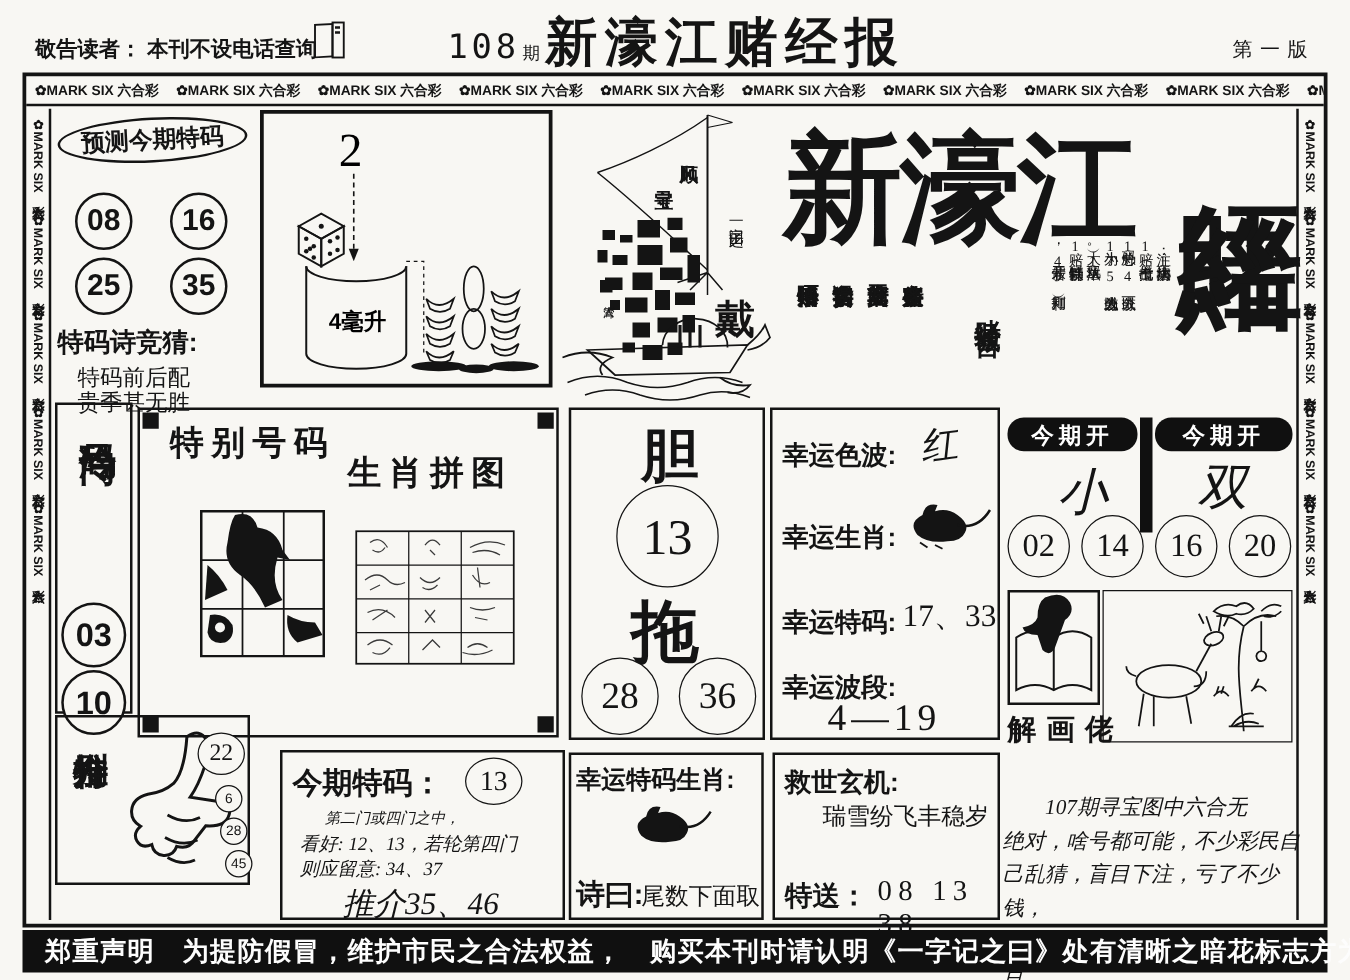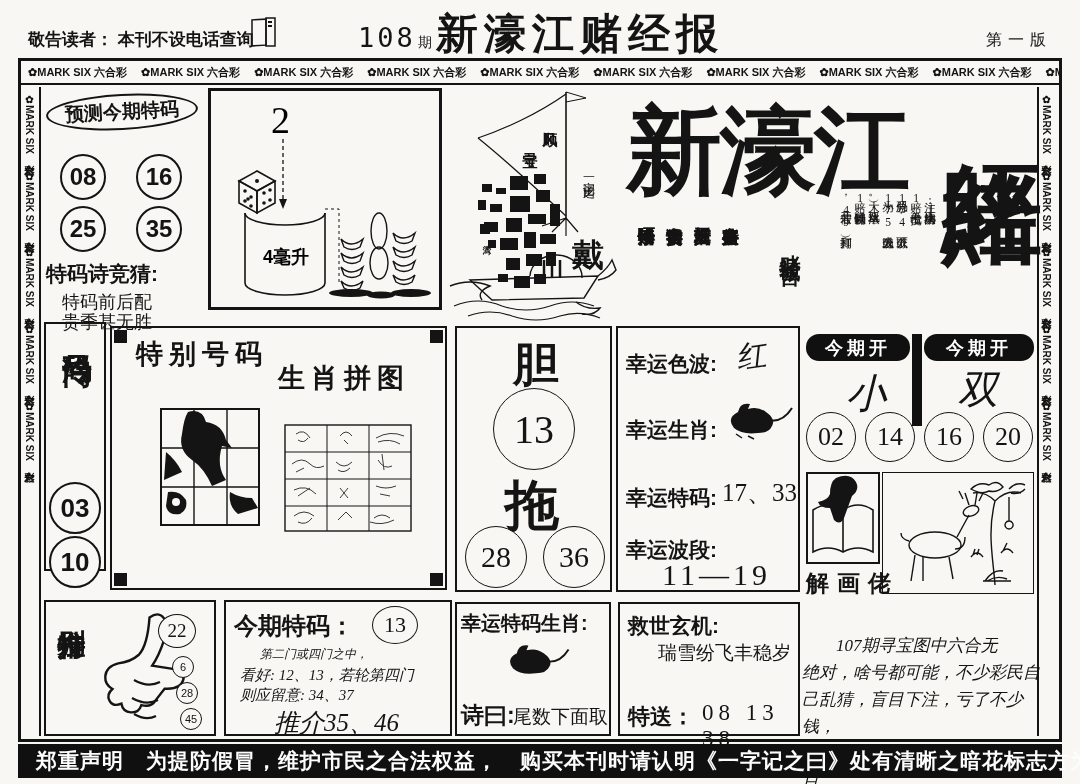--- a/index.html
+++ b/index.html
@@ -284,21 +284,21 @@
     <div class="abs hand" style="left:118px;top:8px;font-size:30px;transform:rotate(-8deg);">红</div>
     <div class="abs lbl" style="left:8px;top:88px;font-size:21px;">幸运生肖:</div>
     <svg class="abs" style="left:104px;top:66px;" width="74" height="46" viewBox="0 0 74 46">
       <path d="M12,34 q-8,-10 4,-16 q2,-10 12,-8 l-2,5 q10,-3 18,3 q10,7 6,14 q-3,7 -14,7 q-16,2 -24,-5 z" fill="#141414"></path>
       <path d="M44,26 q16,4 26,-12" stroke="#141414" stroke-width="2" fill="none"></path>
       <path d="M14,40 l6,4 M26,42 l6,3" stroke="#141414" stroke-width="1.5"></path>
     </svg>
     <div class="abs lbl" style="left:8px;top:156px;font-size:21px;">幸运特码:</div>
     <div class="abs" style="left:104px;top:148px;font-size:25px;">17、33</div>
     <div class="abs lbl" style="left:8px;top:208px;font-size:21px;">幸运波段:</div>
-    <div class="abs" style="left:44px;top:230px;font-size:30px;letter-spacing:4px;">11—19</div>
+    <div class="abs" style="left:44px;top:230px;font-size:30px;letter-spacing:4px;">4—19</div>
   </div>
 
   <div class="abs" style="left:806px;top:334px;width:228px;height:132px;">
     <div class="abs pill" style="left:0;top:0;width:104px;height:27px;">今期开</div>
     <div class="abs pill" style="left:118px;top:0;width:110px;height:27px;">今期开</div>
     <div class="abs" style="left:106px;top:0;width:10px;height:92px;background:#101010;"></div>
     <div class="abs hand" style="left:40px;top:32px;font-size:40px;">小</div>
     <div class="abs hand" style="left:152px;top:28px;font-size:40px;">双</div>
     <div class="abs num" style="left:0;top:78px;width:50px;height:50px;font-size:26px;border-width:1.5px;font-weight:normal;font-family:'Liberation Serif',serif;">02</div>
     <div class="abs num" style="left:59px;top:78px;width:50px;height:50px;font-size:26px;border-width:1.5px;font-weight:normal;font-family:'Liberation Serif',serif;">14</div>
@@ -340,21 +340,21 @@
   </div>
 
   <div class="abs" style="left:802px;top:596px;width:240px;height:142px;">
     <div class="hand" style="font-size:17px;line-height:27px;padding-left:34px;margin-top:36px;">107期寻宝图中六合无</div>
     <div class="hand" style="font-size:17px;line-height:27px;">绝对，啥号都可能，不少彩民自</div>
     <div class="hand" style="font-size:17px;line-height:27px;">己乱猜，盲目下注，亏了不少钱，</div>
     <div class="hand" style="font-size:17px;line-height:27px;">此法不可取，本公司给彩民百分百</div>
     <div class="hand" style="font-size:17px;line-height:27px;">精准一码中=特，帮助彩民</div>
   </div>
 
-  <div class="abs box" style="left:44px;top:600px;width:172px;height:136px;">
+  <div class="abs box" style="left:44px;top:572px;width:156px;height:136px;">
     <div class="abs vt" style="left:10px;top:6px;font-size:28px;font-weight:bold;line-height:30px;">特别推介</div>
     <svg class="abs" style="left:52px;top:0;" width="100" height="132" viewBox="0 0 100 132">
       <path d="M40,10 q10,-8 16,2 q4,8 0,20 q-4,16 -10,26 l24,2 q10,2 8,10 q-2,10 -18,10 l-8,12 q-4,8 -14,6 q-2,8 -10,8 q-8,0 -10,-8 q-8,4 -12,-2 q-4,-6 2,-12 q-8,-4 -8,-12 q0,-10 12,-14 q12,-2 20,-10 q8,-10 8,-38 z" fill="none" stroke="#141414" stroke-width="2.4" transform="translate(8,6) rotate(4 50 60)"></path>
       <path d="M36,78 q14,8 26,2 M34,96 q14,8 26,2 M36,112 q12,7 22,2" fill="none" stroke="#141414" stroke-width="2.2"></path>
     </svg>
     <div class="abs num" style="left:112px;top:12px;width:38px;height:34px;font-size:19px;border-width:1.5px;border-radius:50%;font-weight:normal;font-family:'Liberation Serif',serif;">22</div>
     <div class="abs num" style="left:126px;top:54px;width:22px;height:22px;font-size:11px;border-width:1px;font-weight:normal;">6</div>
     <div class="abs num" style="left:130px;top:80px;width:22px;height:22px;font-size:11px;border-width:1px;font-weight:normal;">28</div>
     <div class="abs num" style="left:134px;top:106px;width:22px;height:22px;font-size:11px;border-width:1px;font-weight:normal;">45</div>
   </div>

